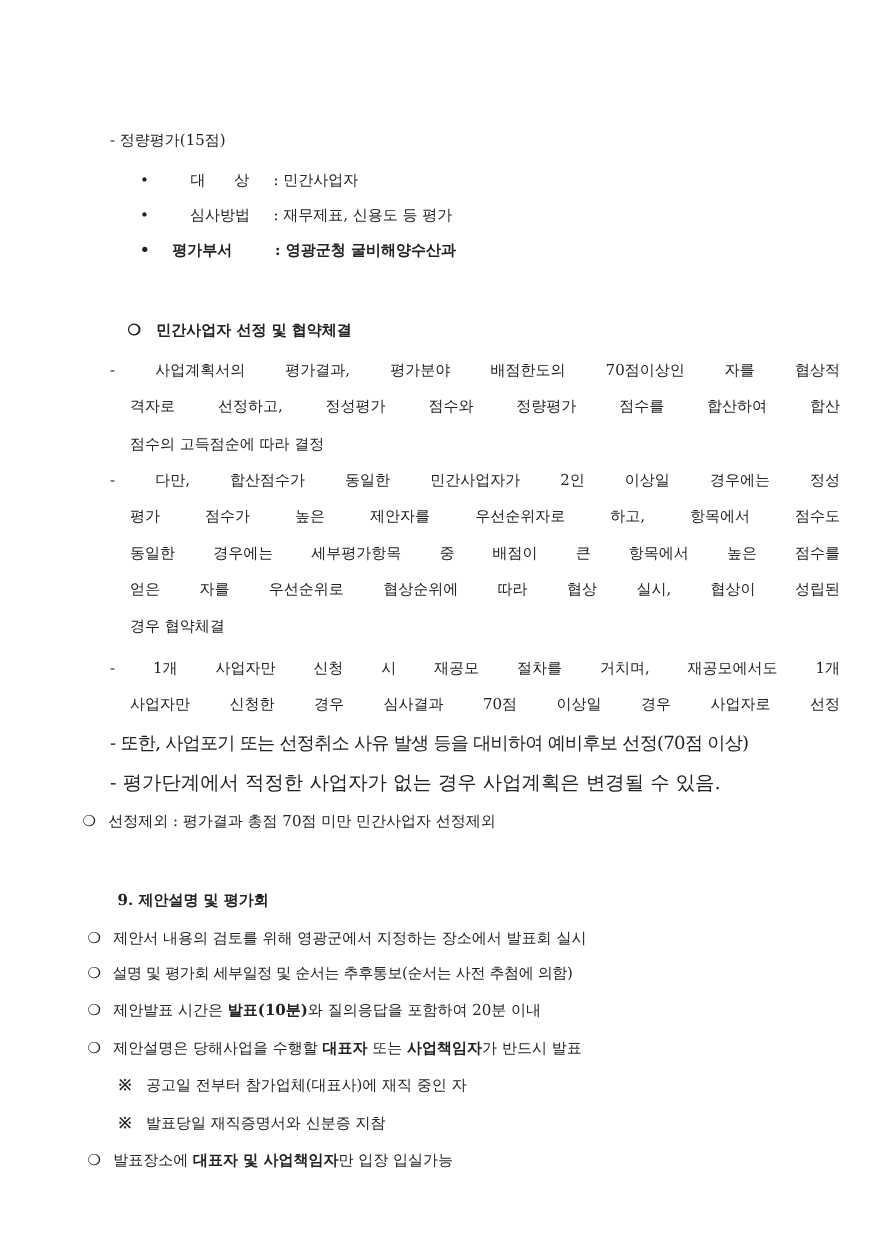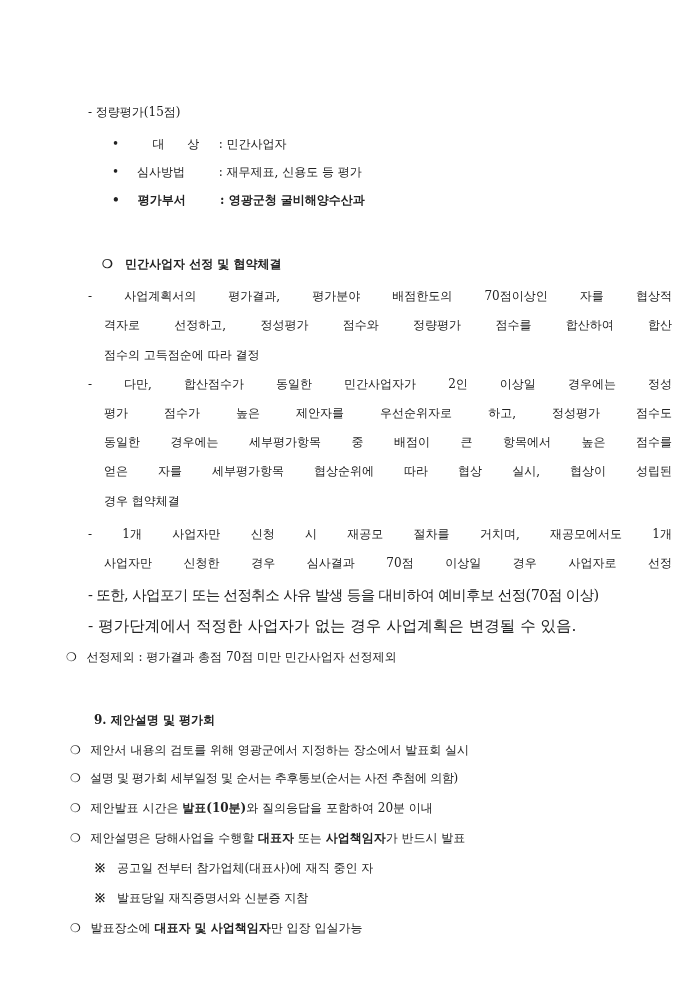--- a/index.html
+++ b/index.html
@@ -21,43 +21,43 @@
 <div class="line" style="left:88px; top:102px;">- 정량평가(15점)</div>
 
 <div class="line" style="left:112px; top:134px;">
   <span>•</span>
   <span style="display:inline-block; width:78px; margin-left:14px; white-space:pre;text-align:center;">대      상</span>
   <span>:</span>
   <span>민간사업자</span>
 </div>
 <div class="line" style="left:112px; top:162px;">
   <span>•</span>
-  <span style="display:inline-block; width:78px; margin-left:14px;">심사방법</span>
+  <span style="display:inline-block; width:78px; margin-left:14px;text-align:center;">심사방법</span>
   <span>:</span>
   <span>재무제표, 신용도 등 평가</span>
 </div>
 <div class="line" style="left:112px; top:190px;font-weight:bold;">
   <span>•</span>
   <span style="display:inline-block; width:78px; margin-left:14px;">평가부서</span>
   <span>:</span>
   <span>영광군청 굴비해양수산과</span>
 </div>
 
 <div class="line bold" style="left:66px; top:254px;">
   <span style="margin-right:8px;">❍</span>
   <span>민간사업자 선정 및 협약체결</span>
 </div>
 
 <div class="line just" style="left:88px; top:286px; width:584px;">- 사업계획서의 평가결과, 평가분야 배점한도의 70점이상인 자를 협상적</div>
 <div class="line just" style="left:104px; top:315px; width:568px;">격자로 선정하고, 정성평가 점수와 정량평가 점수를 합산하여 합산</div>
 <div class="line" style="left:104px; top:345px;">점수의 고득점순에 따라 결정</div>
 <div class="line just" style="left:88px; top:374px; width:584px;">- 다만, 합산점수가 동일한 민간사업자가 2인 이상일 경우에는 정성</div>
-<div class="line just" style="left:104px; top:403px; width:568px;">평가 점수가 높은 제안자를 우선순위자로 하고, 정성평가 점수도</div>
+<div class="line just" style="left:104px; top:403px; width:568px;">평가 점수가 높은 제안자를 우선순위자로 하고, 항목에서 점수도</div>
 <div class="line just" style="left:104px; top:432px; width:568px;">동일한 경우에는 세부평가항목 중 배점이 큰 항목에서 높은 점수를</div>
-<div class="line just" style="left:104px; top:461px; width:568px;">얻은 자를 세부평가항목 협상순위에 따라 협상 실시, 협상이 성립된</div>
+<div class="line just" style="left:104px; top:461px; width:568px;">얻은 자를 우선순위로 협상순위에 따라 협상 실시, 협상이 성립된</div>
 <div class="line" style="left:104px; top:491px;">경우 협약체결</div>
 <div class="line just" style="left:88px; top:524px; width:584px;">- 1개 사업자만 신청 시 재공모 절차를 거치며, 재공모에서도 1개</div>
 <div class="line just" style="left:104px; top:553px; width:568px;">사업자만 신청한 경우 심사결과 70점 이상일 경우 사업자로 선정</div>
 <div class="line" style="left:88px; top:585px; font-size:14.5px; letter-spacing:-0.6px;">- 또한, 사업포기 또는 선정취소 사유 발생 등을 대비하여 예비후보 선정(70점 이상)</div>
 <div class="line" style="left:88px; top:616px; font-size:15.5px;">- 평가단계에서 적정한 사업자가 없는 경우 사업계획은 변경될 수 있음.</div>
 
 <div class="line" style="left:66px; top:647px;">
   <span style="margin-right:6px;">❍</span>
   <span>선정제외 : 평가결과 총점 70점 미만 민간사업자 선정제외</span>
 </div>

